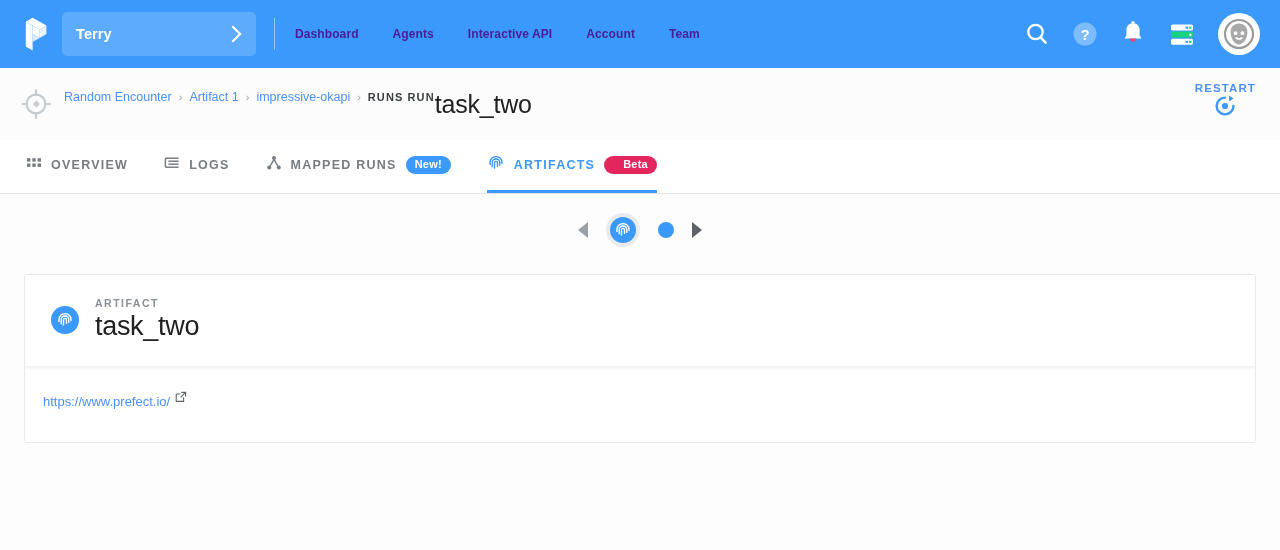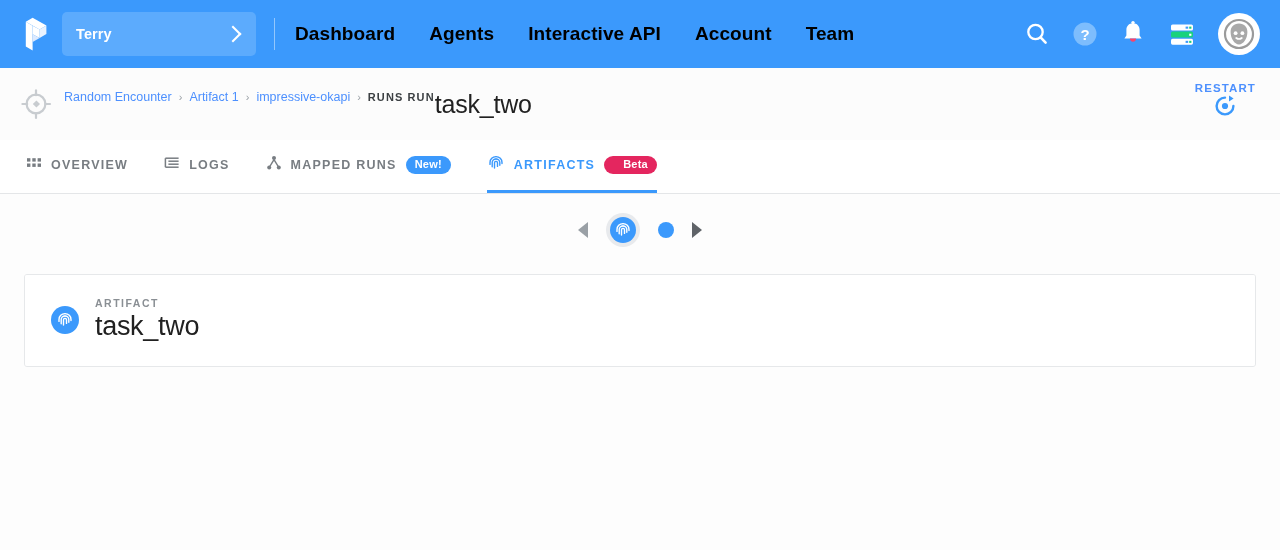--- a/index.html
+++ b/index.html
@@ -63,22 +63,22 @@
     height: 32px;
     background: rgba(255,255,255,.45);
     margin: 0 20px 0 18px;
   }
   .nav-links {
     display: flex;
     align-items: center;
     gap: 34px;
   }
   .nav-links a {
-    color: #000000;
-    font-size: 19px;
+    color: #4c1d95;
+    font-size: 12px;
     font-weight: 600;
     text-decoration: none;
     letter-spacing: .1px;
     white-space: nowrap;
   }
   .nav-right {
     margin-left: auto;
     display: flex;
     align-items: center;
     gap: 22px;
@@ -541,15 +541,27 @@
           <path d="M9 5.0 c2.2 0 3.8 1.7 3.8 3.6 v2.6" fill="none" stroke="#ffffff" stroke-width="1.4" stroke-linecap="round"></path>
           <path d="M9 2.6 c3.5 0 6.0 2.6 6.0 5.8 v1.2" fill="none" stroke="#ffffff" stroke-width="1.4" stroke-linecap="round"></path>
         </svg>
       </span>
       <div class="art-text">
         <span class="art-kicker">ARTIFACT</span>
         <span class="art-name">task_two</span>
       </div>
     </div>
 
+    <div class="card-body">
+      <a href="#" class="art-link">
+        <span class="ltext">https://www.prefect.io/</span>
+        <span class="ext-icon">
+          <svg width="12" height="12" viewBox="0 0 12 12">
+            <path d="M1.2 3.0 h4.0 v0 M1.2 3.0 v7.4 h7.4 v-4.0" fill="none" stroke="#5f6368" stroke-width="1.1"></path>
+            <path d="M6.4 1.4 h4.2 v4.2" fill="none" stroke="#5f6368" stroke-width="1.1"></path>
+            <line x1="10.6" y1="1.4" x2="5.6" y2="6.4" stroke="#5f6368" stroke-width="1.1"></line>
+          </svg>
+        </span>
+      </a>
+    </div>
 
   </div>
 </div>
 
 </body></html>

